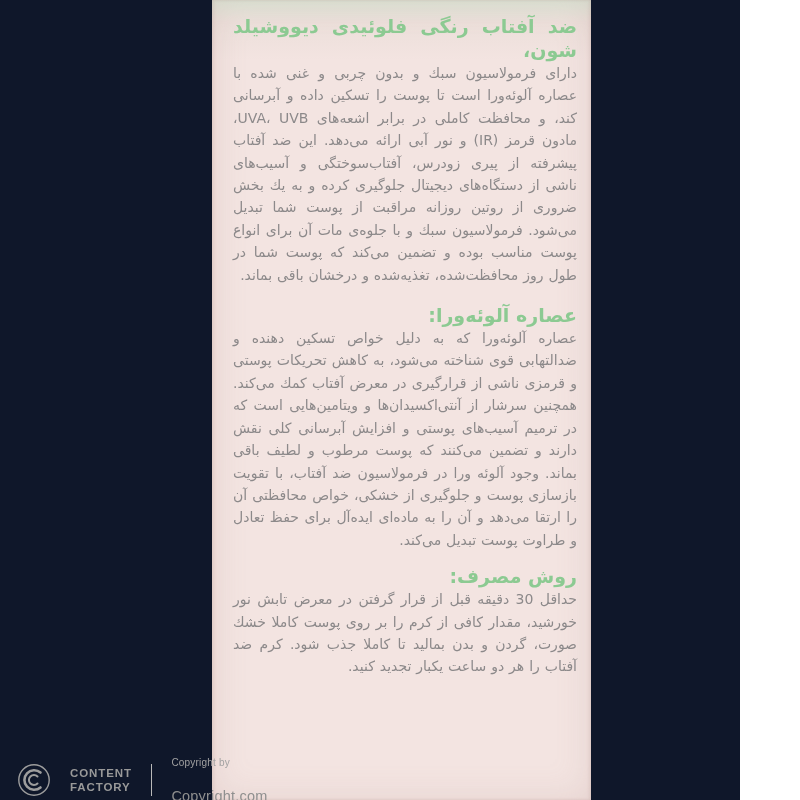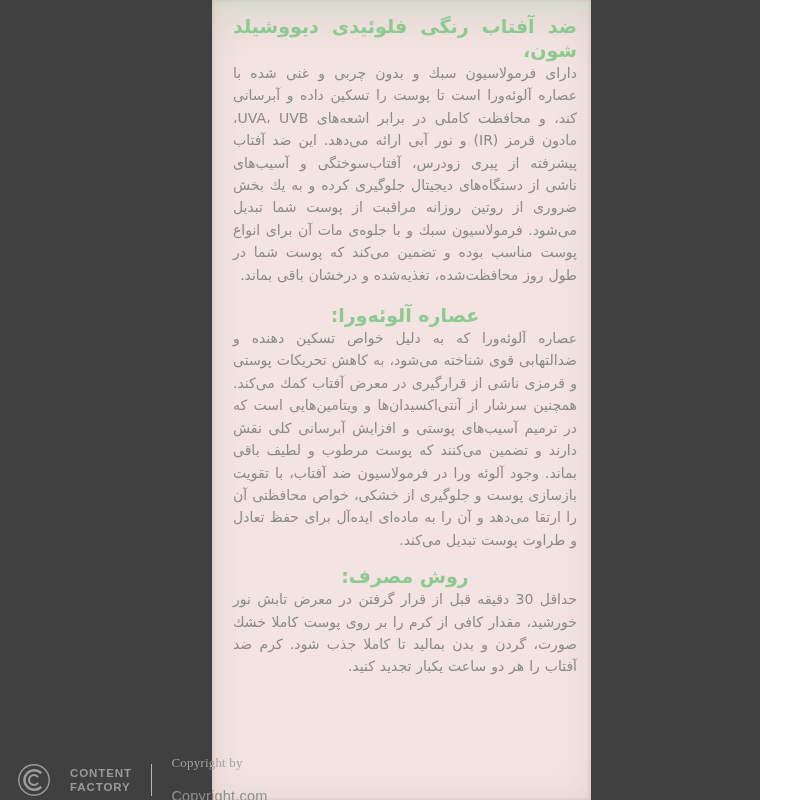--- a/index.html
+++ b/index.html
@@ -8,22 +8,21 @@
     width: 800px;
     height: 800px;
     background: #ffffff;
     overflow: hidden;
     font-family: "DejaVu Sans", sans-serif;
   }
   .stage {
     position: relative;
     width: 740px;
     height: 800px;
-    background: #404040;
-    padding-left: 20px;
+    background: #0f172a;
   }
   
   .product-box {
     position: absolute;
     left: 212px;
     top: 0;
     width: 379px;
     height: 800px;
     background:
       linear-gradient(180deg, #dde6d7 0%, #ecdfda 22px, #f3e4e1 60px),
@@ -39,21 +38,21 @@
     right: 14px;
     top: 14px;
     direction: rtl;
     color: #8c898a;
   }
   .panel-text .sec-heading {
     color: #8cca92;
     font-size: 19px;
     line-height: 24px;
     font-weight: 600;
-    text-align: center;
+    text-align: right;
     margin: 0;
   }
   .panel-text .sec-heading.stretch {
     text-align: justify;
     text-align-last: justify;
   }
   .panel-text .sec-body {
     font-size: 14px;
     line-height: 22.4px;
     text-align: justify;
@@ -91,25 +90,24 @@
     background: #b9b9b9;
     flex: 0 0 auto;
   }
   .wm-copy {
     display: flex;
     flex-direction: column;
     justify-content: center;
     line-height: 13px;
   }
   .wm-copy .copy-label {
-    font-size: 13px;
+    font-size: 10px;
     color: #a2a2a2;
     letter-spacing: 0.2px;
     margin-bottom: 21px;
-    font-family: Liberation Serif, serif;
   }
   .wm-copy .copy-site {
     font-size: 14.5px;
     font-weight: 500;
     color: #8f8f8f;
     letter-spacing: 0.2px;
   }
 </style>
 </head>
 <body>

